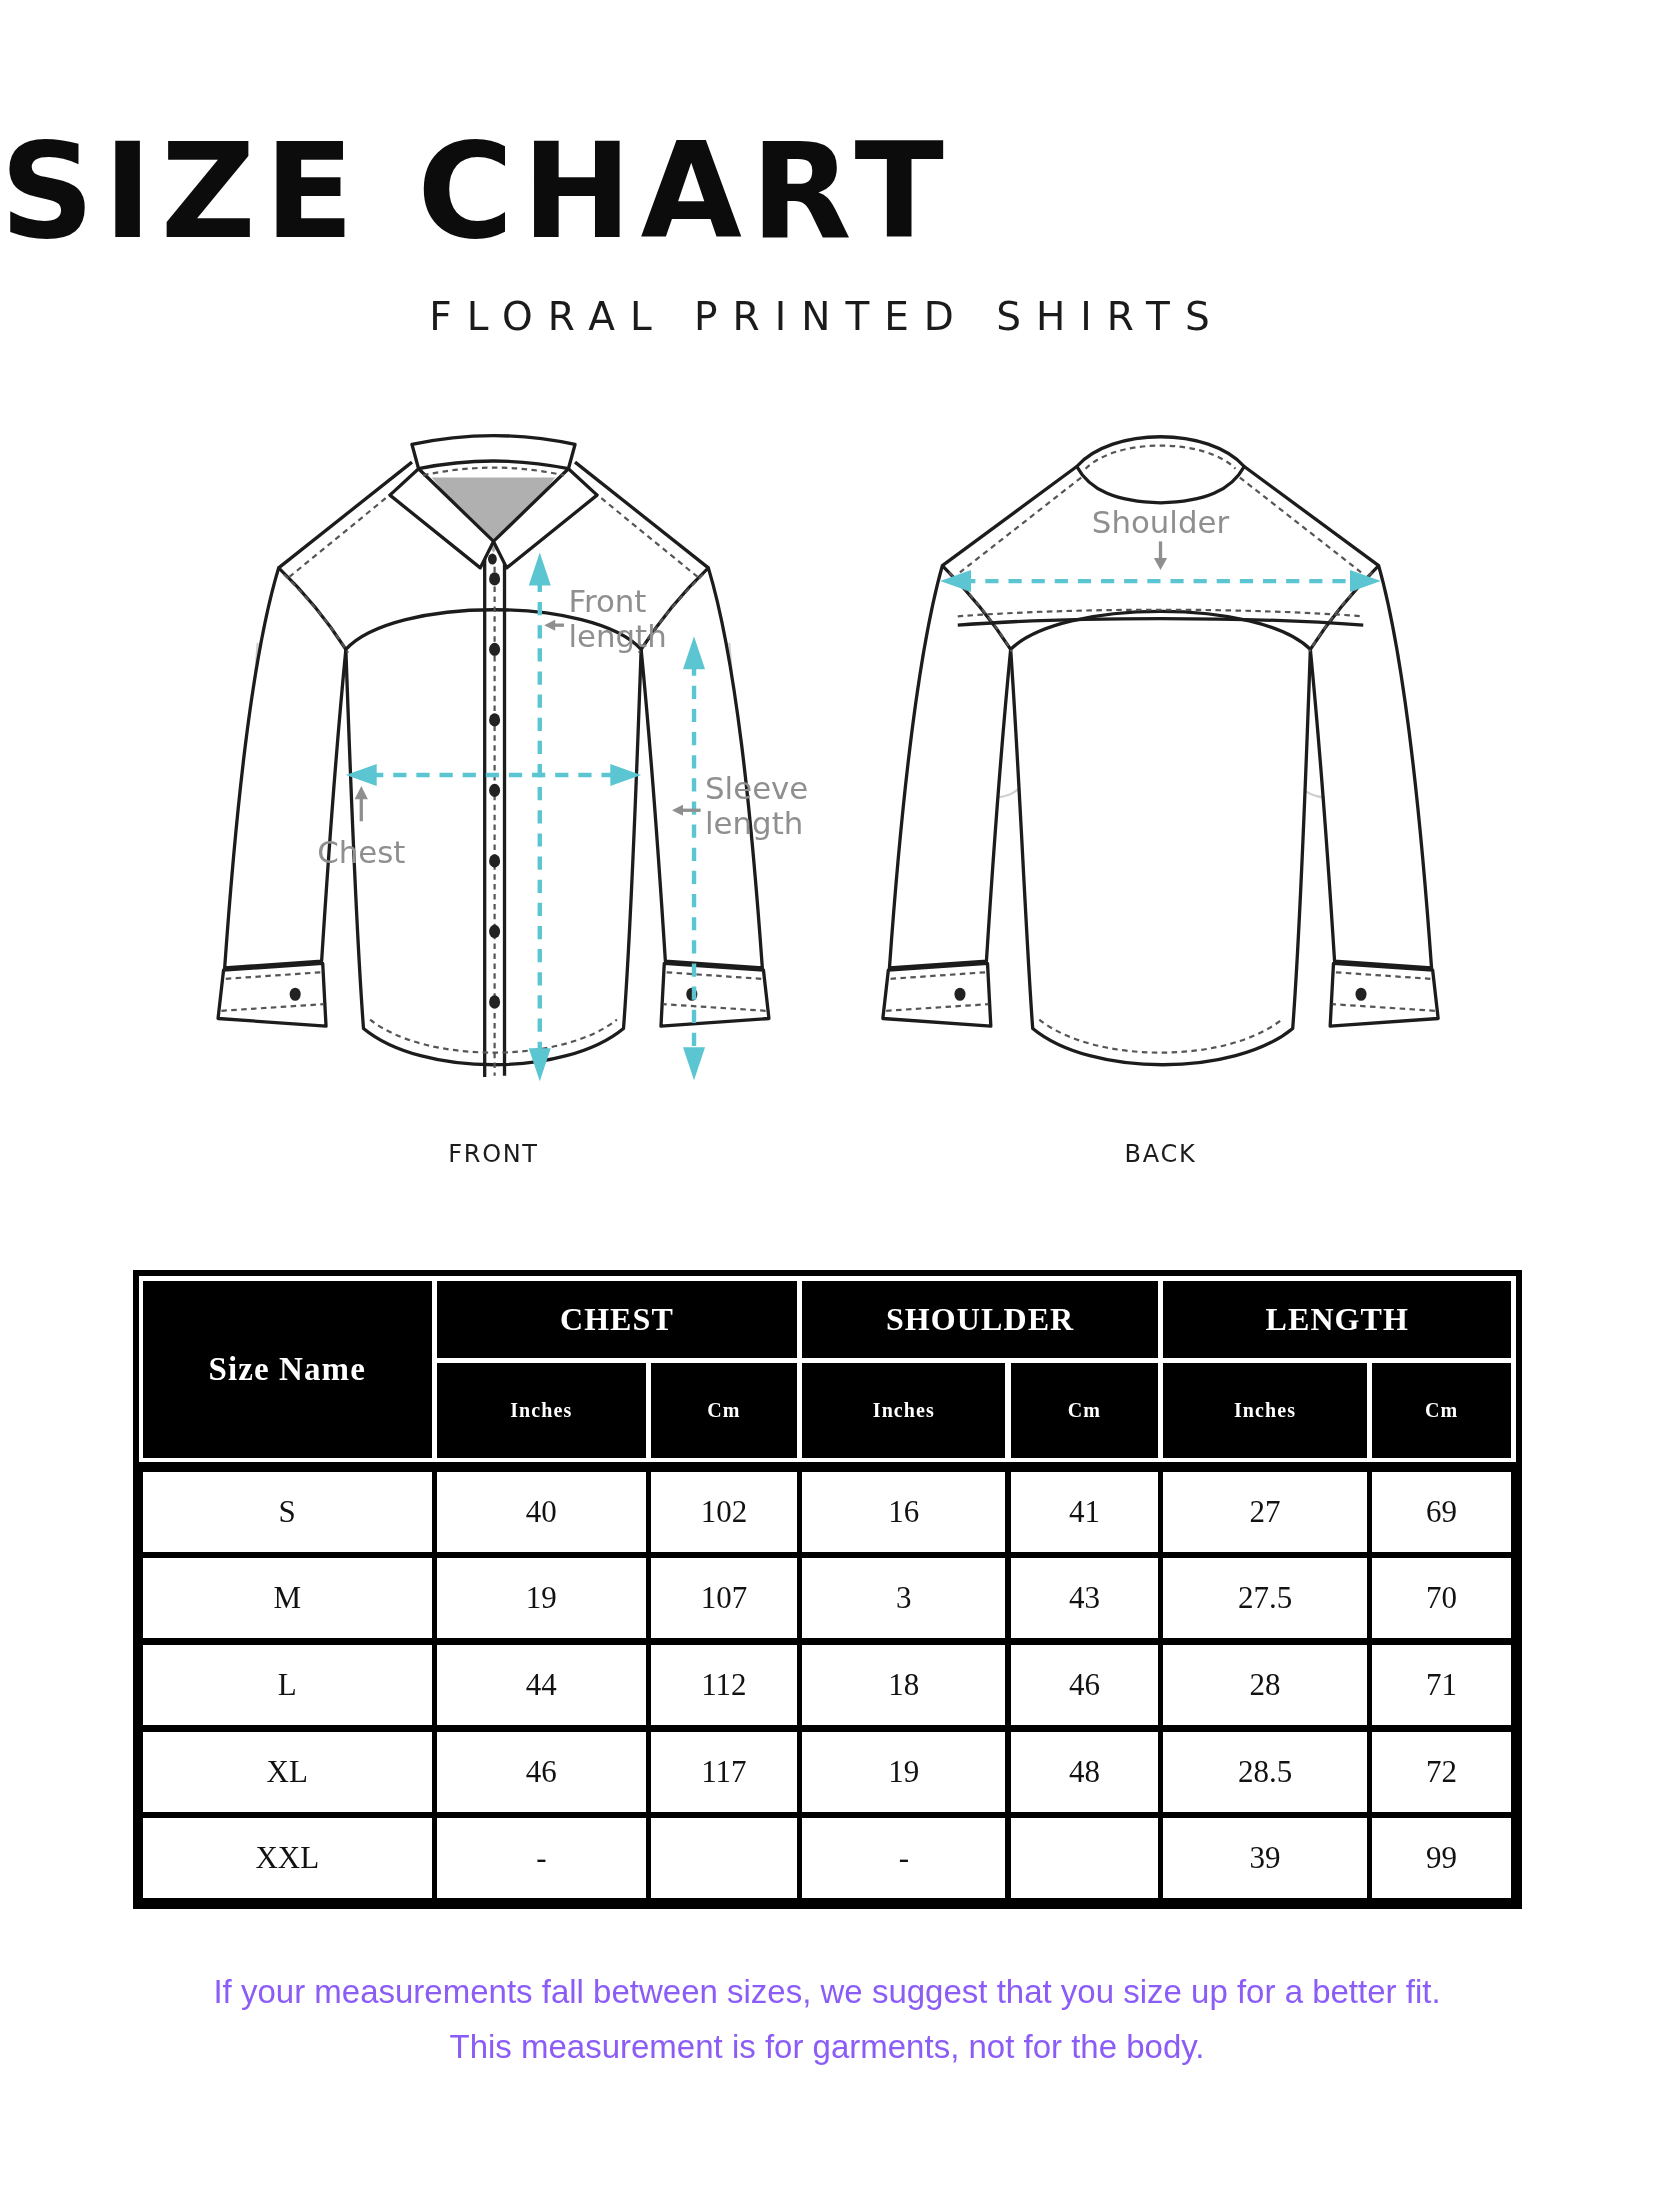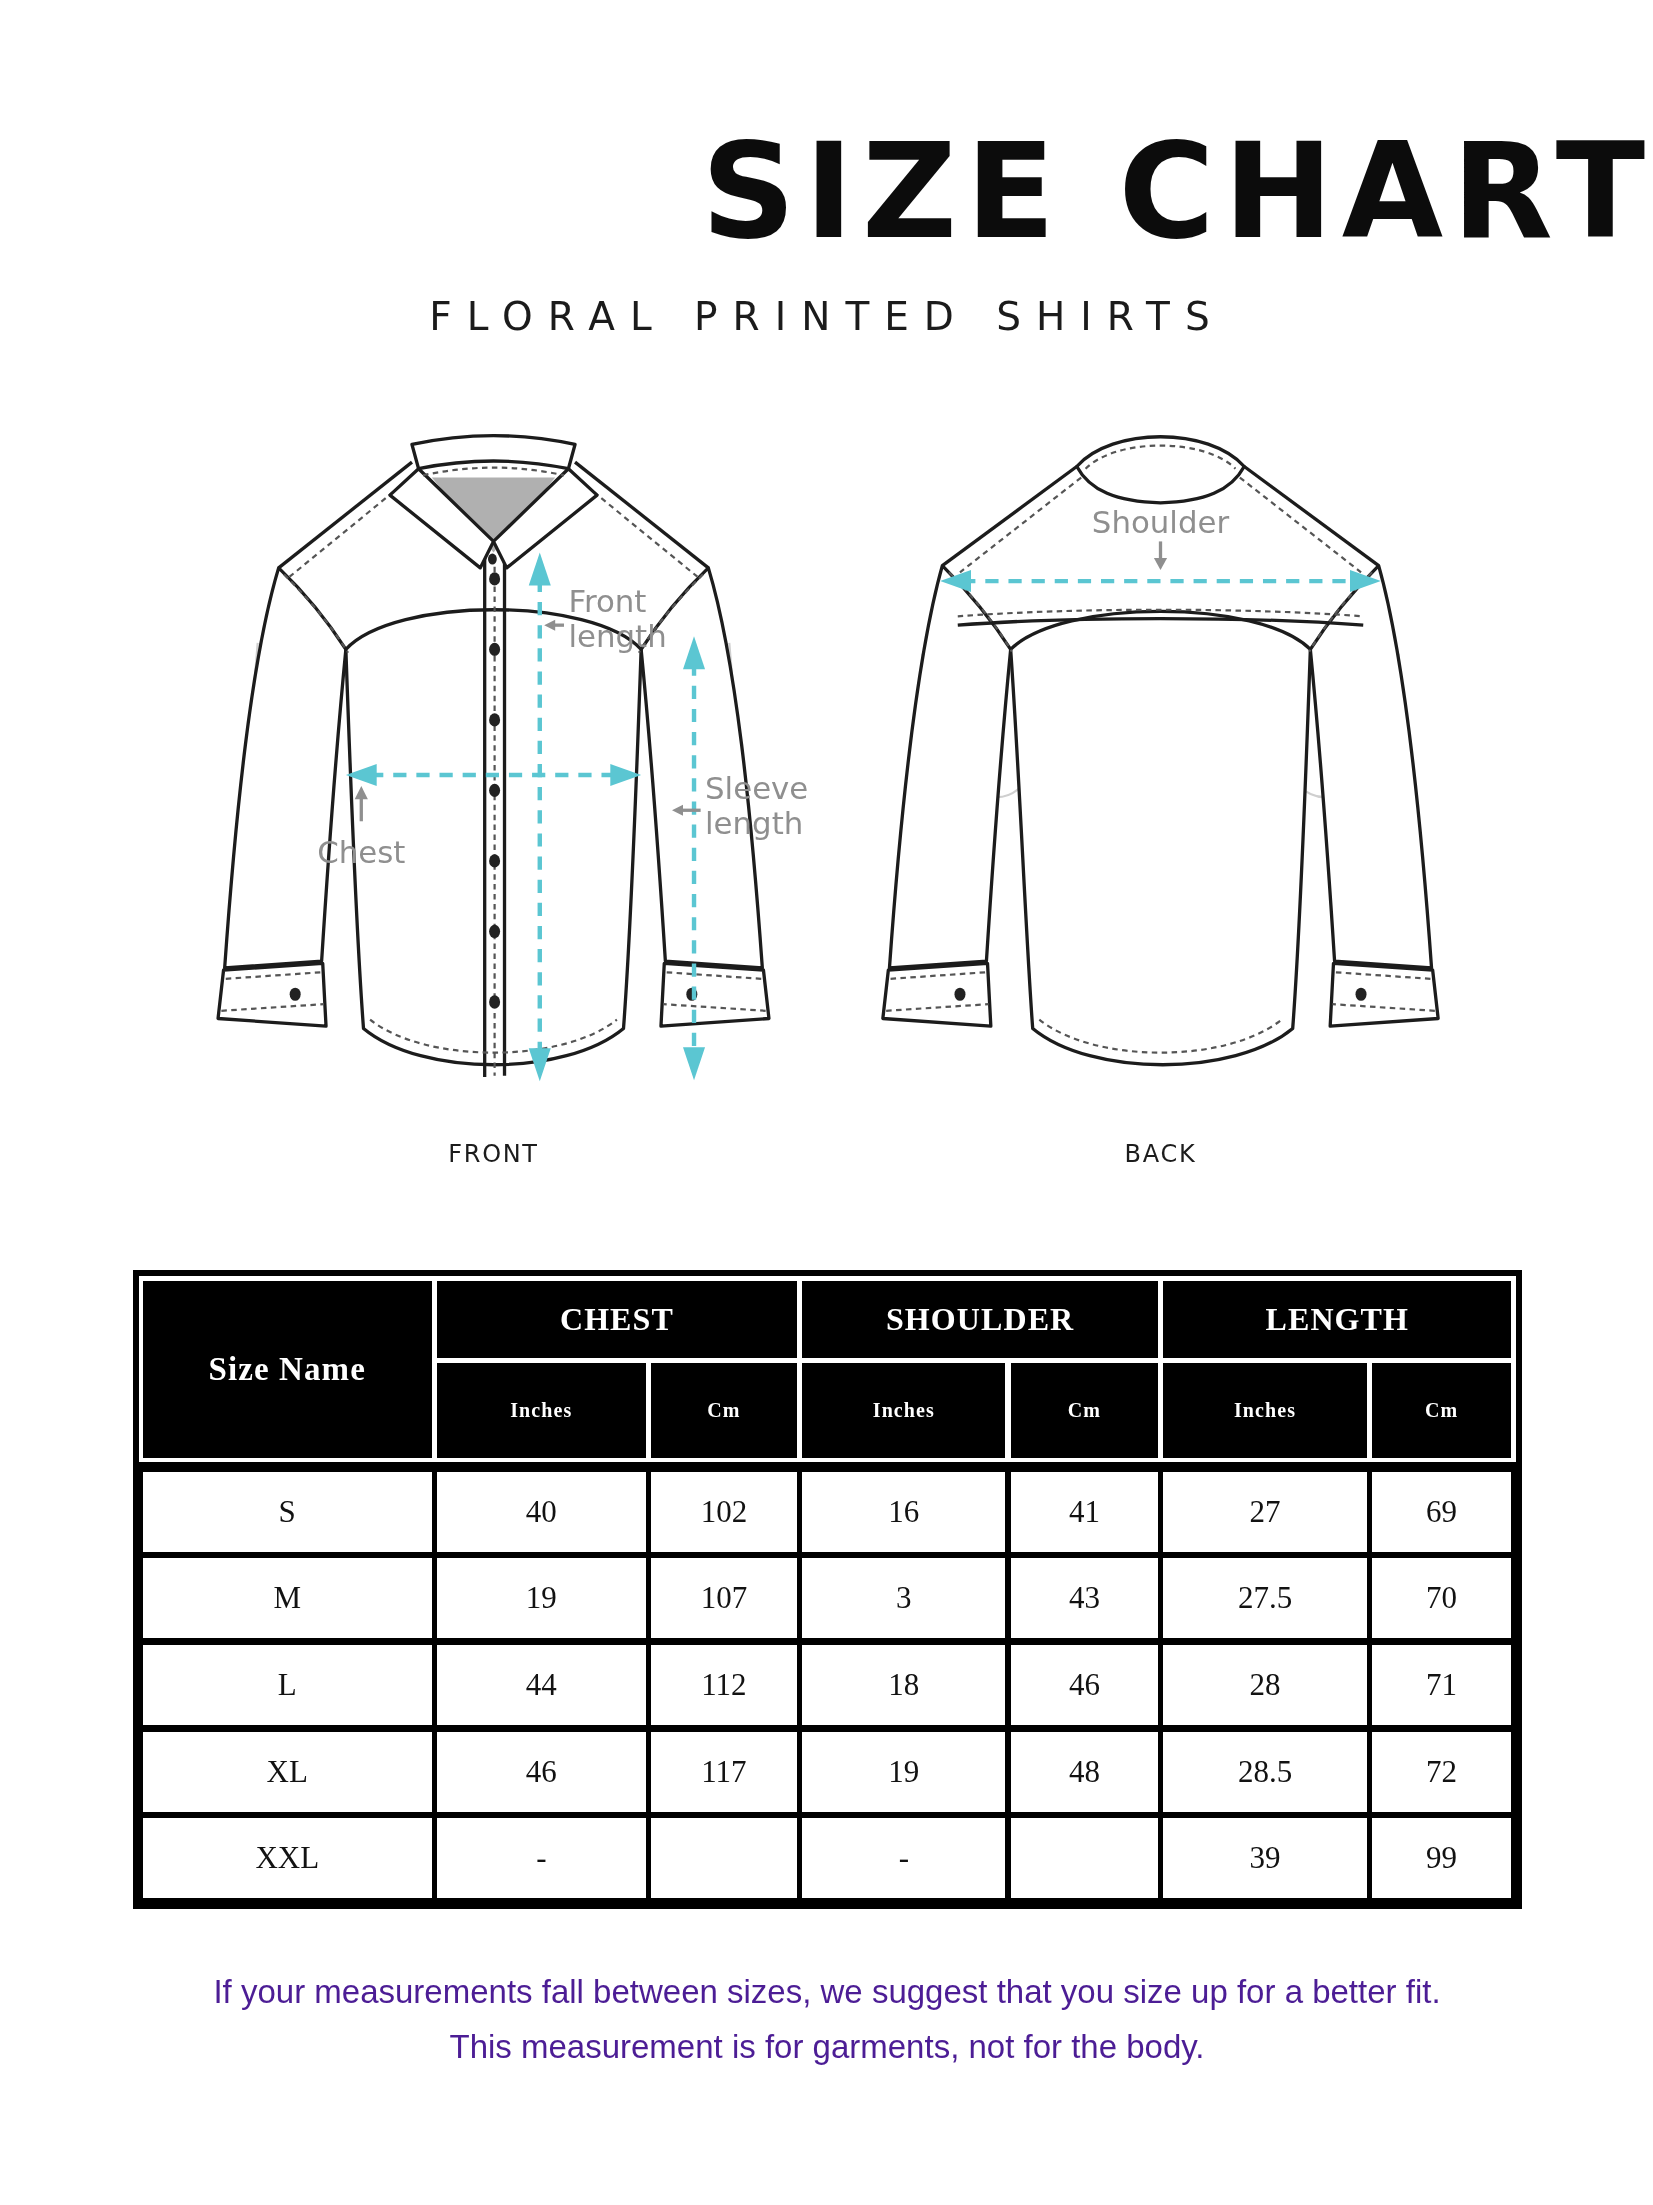--- a/index.html
+++ b/index.html
@@ -1,20 +1,20 @@
 <!DOCTYPE html>
 <html style="font-size:8.8px"><head>
 <meta charset="utf-8">
 <style>
   html,body{margin:0;padding:0;}
   body{width:1654px;height:2205px;background:#ffffff;font-family:"DejaVu Sans",sans-serif;overflow:hidden;}
 
   .page{width:1654px;height:2205px;position:relative;}
 
-  .title{margin:0;padding-top:120px;text-align:right;font-size:131px;line-height:1.1;
+  .title{margin:0;padding-top:120px;text-align:left;font-size:131px;line-height:1.1;
          font-weight:bold;letter-spacing:8.8px;color:#0c0c0c;}
   .subtitle{margin-top:30px;text-align:center;font-size:39px;letter-spacing:15px;
             font-weight:400;color:#1b1b1b;}
 
   .shirts{margin-top:72px;display:flex;justify-content:center;align-items:flex-start;gap:50px;}
   figure.shirt-fig{margin:0;display:flex;flex-direction:column;align-items:center;}
   svg.shirt{width:617px;height:728px;overflow:visible;}
   .caption{margin-top:1.1px;font-size:24px;letter-spacing:1.7px;color:#1c1c1c;font-weight:400;}
 
   .size-table{width:1389px;margin:102px auto 0;border:6.6px solid #000;box-sizing:border-box;background:#fff;}
@@ -25,21 +25,21 @@
   .hcell{background:#000;color:#fff;display:flex;align-items:center;justify-content:center;
          font-family:"Liberation Serif","DejaVu Serif",serif;font-weight:bold;letter-spacing:1.1px;}
   .size-name{grid-column:1;grid-row:1/3;font-size:33px;}
   .group{font-size:32px;}
   .g1{grid-column:2/4;grid-row:1;} .g2{grid-column:4/6;grid-row:1;} .g3{grid-column:6/8;grid-row:1;}
   .unit{font-size:20px;grid-row:2;}
   .u1{grid-column:2;} .u2{grid-column:3;} .u3{grid-column:4;} .u4{grid-column:5;} .u5{grid-column:6;} .u6{grid-column:7;}
   .bcell{background:#fff;display:flex;align-items:center;justify-content:center;
          font-family:"Liberation Serif","DejaVu Serif",serif;font-size:31px;color:#121212;}
 
-  .footer{margin-top:55px;text-align:center;font-size:33px;line-height:55px;color:#4c1d95;
+  .footer{margin-top:55px;text-align:center;font-size:33px;line-height:55px;color:#8b5cf6;
           font-family:"Liberation Sans","DejaVu Sans",sans-serif;}
 
   .lbl{font-family:"DejaVu Sans",sans-serif;font-size:28px;fill:#8f8f8f;}
 </style>
 </head>
 <body>
 
 <div class="page">
 
   <h1 class="title">SIZE CHART</h1>

